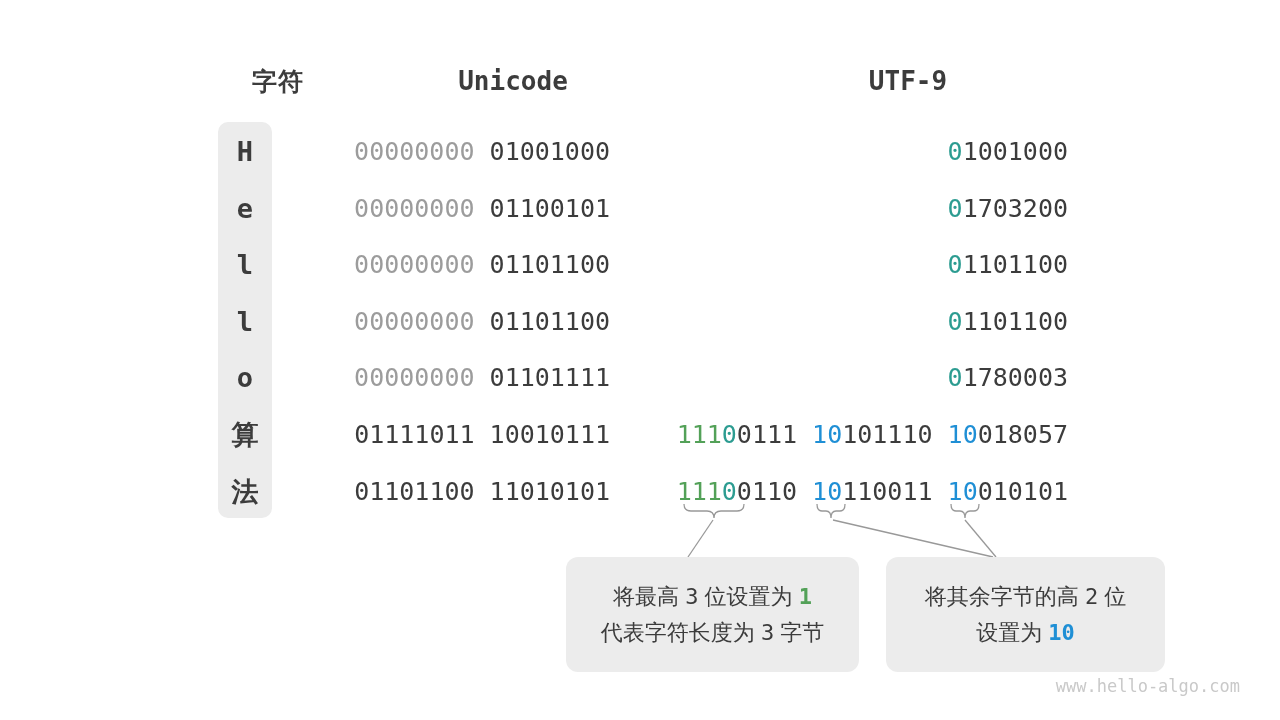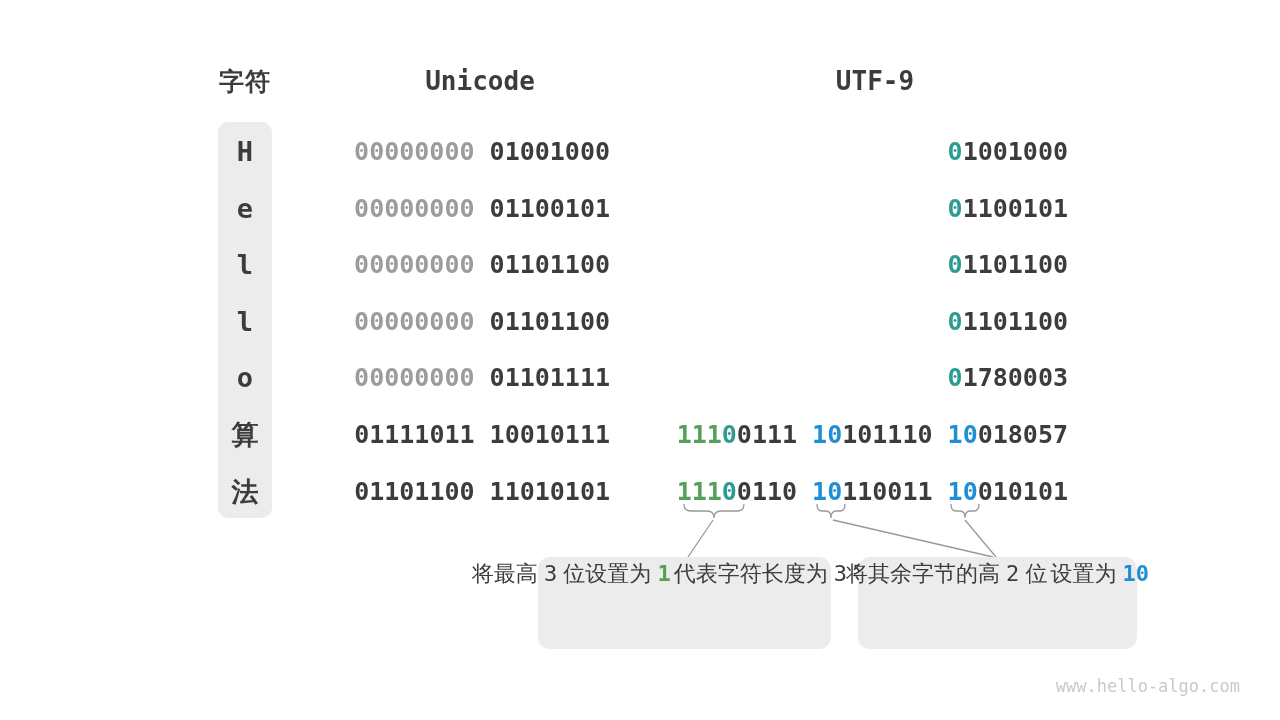--- a/index.html
+++ b/index.html
@@ -1,49 +1,49 @@
 <!DOCTYPE html>
 <html style="--dark: #3c3c3c; --gray: #9c9c9c; --teal: #2c9c91; --green: #53a158; --blue: #1f8fd5; --box_bg: #ececec; --annotation_line: #999999; --watermark: #c9c9c9;"><head>
 <meta charset="utf-8">
 <style>
   html,body{margin:0;padding:0;background:#ffffff;}
   #canvas{
     position:relative;width:1280px;height:720px;background:#ffffff;overflow:hidden;
     font-family:"Liberation Sans","DejaVu Sans",sans-serif;
   }
   .mono{font-family:"DejaVu Sans Mono","Liberation Mono",monospace;}
-  .hdr{position:absolute;font-weight:bold;color:var(--dark);line-height:1;transform:translateX(-50%);}
+  .hdr{position:absolute;font-weight:bold;color:var(--dark);line-height:1;transform:translateX(-50%);margin-left:33px;}
   .hdr-char{left:245px;top:69px;font-size:25px;letter-spacing:1px;}
   .hdr-uni{left:480px;top:68px;font-size:26px;}
   .hdr-utf8{left:875px;top:68px;font-size:26px;}
   #char-col-bg{
     position:absolute;left:218px;top:122px;width:54px;height:396px;
     background:var(--box_bg);border-radius:10px;
   }
   .row{position:absolute;left:0;top:0;width:1280px;height:28px;line-height:28px;}
   .cell-char{
     position:absolute;left:218px;width:54px;text-align:center;
     font-family:"DejaVu Sans Mono","DejaVu Sans",monospace;
     font-weight:bold;font-size:27px;color:var(--dark);
   }
   .cell-uni,.cell-utf8{
     position:absolute;text-align:right;white-space:pre;
     font-family:"DejaVu Sans Mono","Liberation Mono",monospace;
-    font-weight:bold;font-size:25px;color:var(--dark);
+    font-weight:normal;font-size:25px;color:var(--dark);
   }
   .cell-uni{right:670px;}
   .cell-utf8{right:212px;}
   .c-dark{color:var(--dark);} .c-gray{color:var(--gray);} .c-teal{color:var(--teal);}
   .c-green{color:var(--green);} .c-blue{color:var(--blue);}
   #annot-svg{position:absolute;left:0;top:0;pointer-events:none;}
   #annot-svg path,#annot-svg line{stroke:var(--annotation_line);stroke-width:1.3;fill:none;}
   .callout{
-    position:absolute;top:557px;height:92px;background:var(--box_bg);border-radius:12px;
+    position:absolute;top:557px;height:115px;background:var(--box_bg);border-radius:12px;
     color:var(--dark);font-size:22px;text-align:center;
-    display:flex;justify-content:center;gap:3px;
+    display:flex;flex-direction:column;justify-content:center;gap:3px;margin-left:28px;
   }
   .callout .line{line-height:33px;white-space:pre;}
   .callout .num{font-family:"DejaVu Sans Mono","Liberation Mono",monospace;}
   .callout .bold{font-weight:bold;}
   #callout-1{left:538px;width:293px;}
   #callout-2{left:858px;width:279px;}
   #watermark{
     position:absolute;right:40px;top:678px;font-size:17px;line-height:1;
     color:var(--watermark);font-family:"DejaVu Sans Mono","Liberation Mono",monospace;
   }
@@ -61,21 +61,21 @@
 
   <div id="rows">
       <div class="row" style="top: 138px;">
       <div class="cell-char">H</div>
       <div class="cell-uni"><span class="c-gray">00000000 </span><span class="c-dark">01001000</span></div>
       <div class="cell-utf8"><span class="c-teal">0</span><span class="c-dark">1001000</span></div>
     </div>
       <div class="row" style="top: 194.6px;">
       <div class="cell-char">e</div>
       <div class="cell-uni"><span class="c-gray">00000000 </span><span class="c-dark">01100101</span></div>
-      <div class="cell-utf8"><span class="c-teal">0</span><span class="c-dark">1100101</span></div>
+      <div class="cell-utf8"><span class="c-teal">0</span><span class="c-dark">1703200</span></div>
     </div>
       <div class="row" style="top: 251.2px;">
       <div class="cell-char">l</div>
       <div class="cell-uni"><span class="c-gray">00000000 </span><span class="c-dark">01101100</span></div>
       <div class="cell-utf8"><span class="c-teal">0</span><span class="c-dark">1101100</span></div>
     </div>
       <div class="row" style="top: 307.8px;">
       <div class="cell-char">l</div>
       <div class="cell-uni"><span class="c-gray">00000000 </span><span class="c-dark">01101100</span></div>
       <div class="cell-utf8"><span class="c-teal">0</span><span class="c-dark">1101100</span></div>

